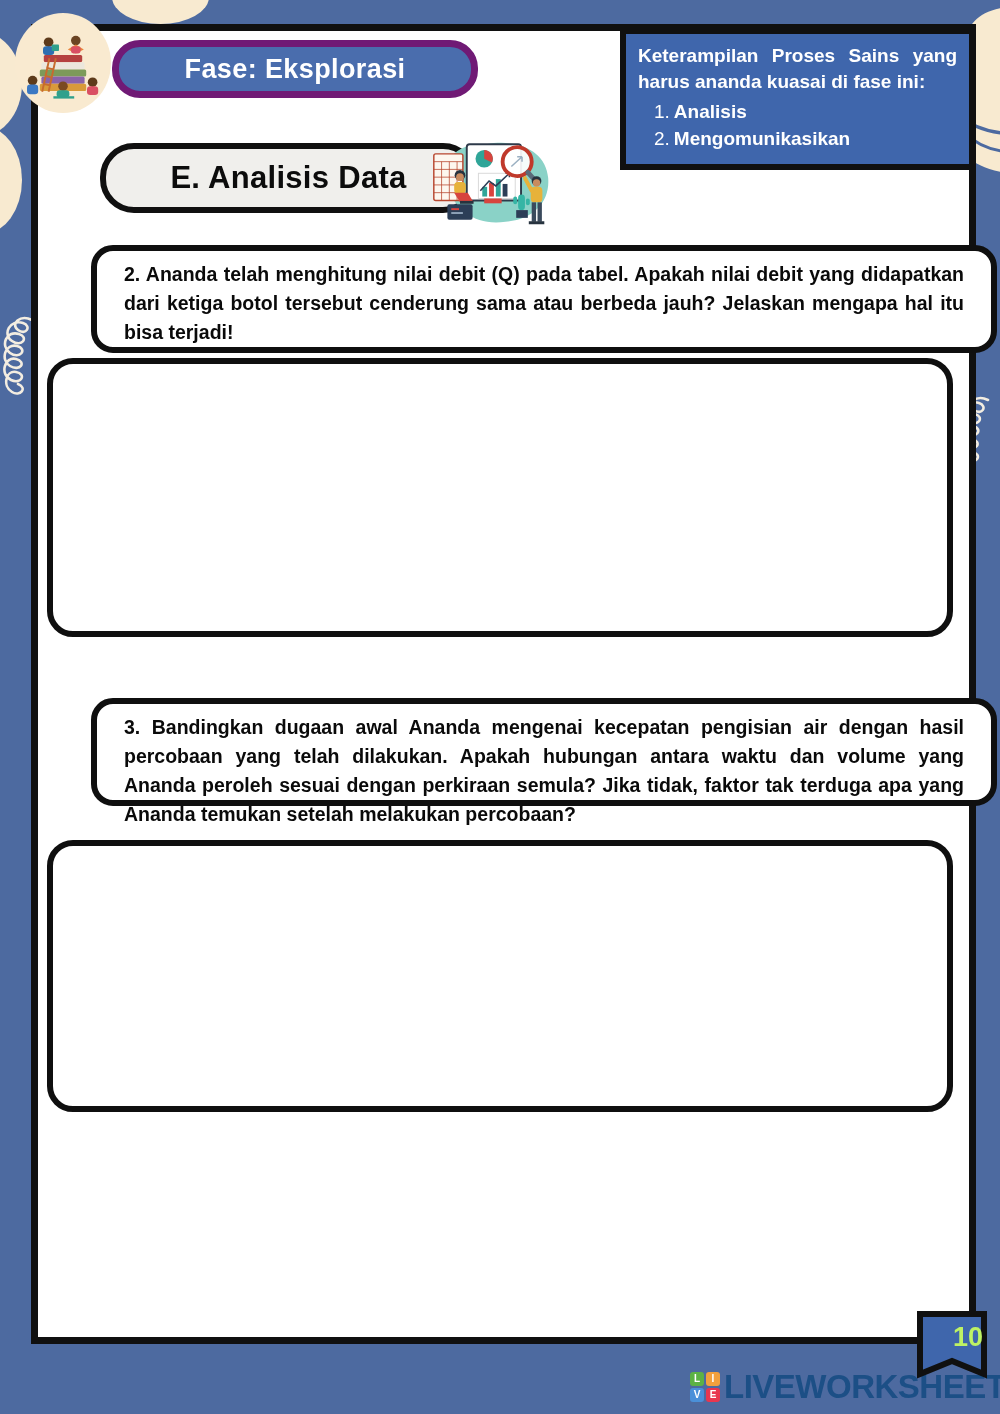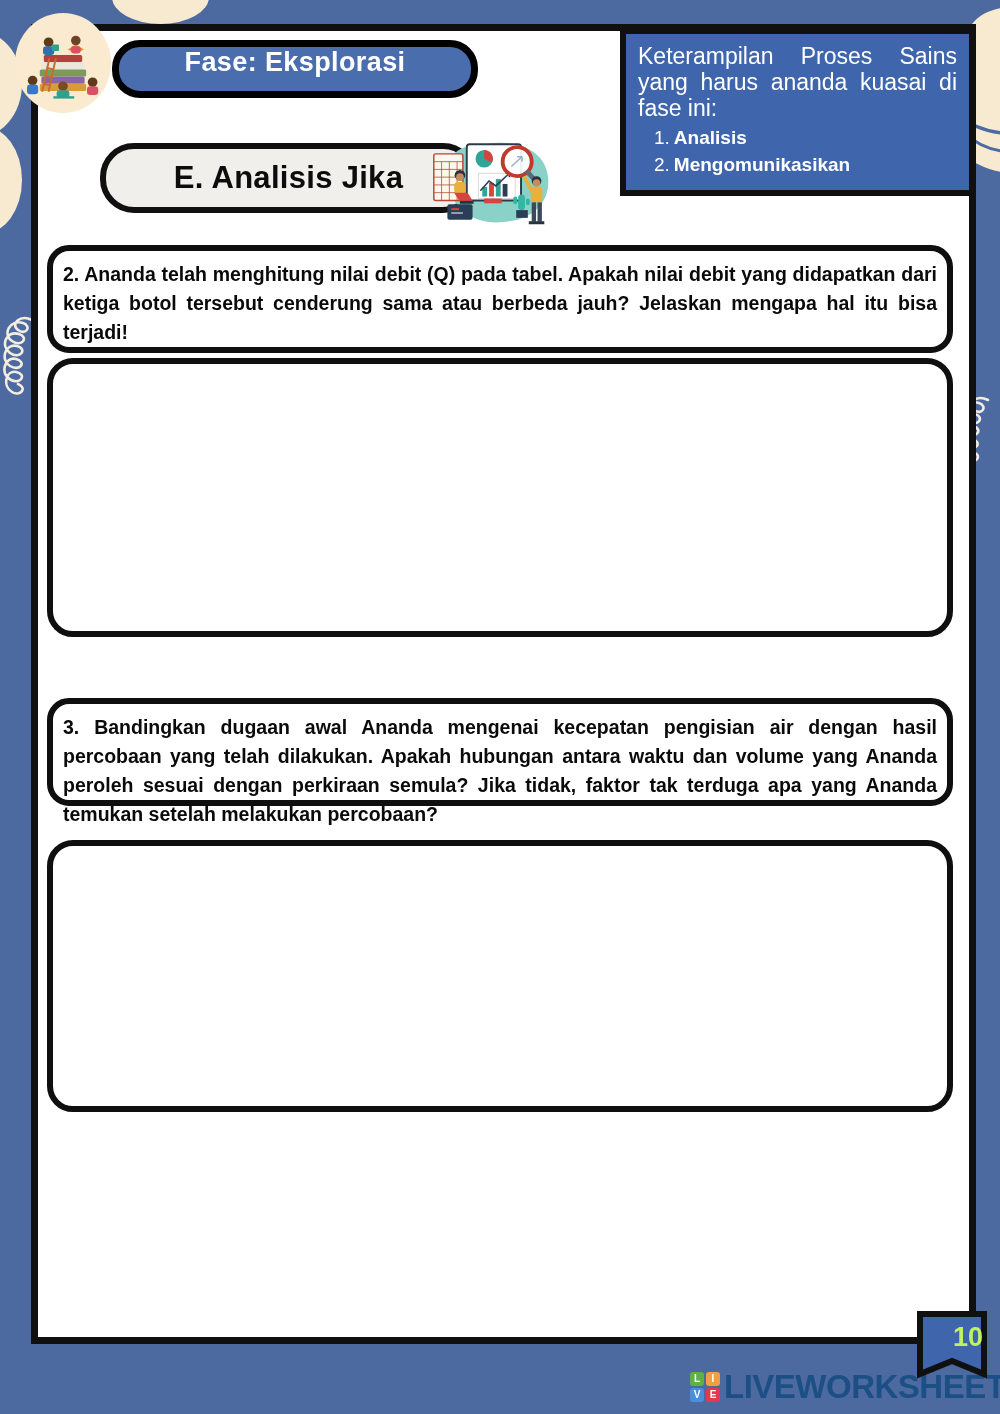--- a/index.html
+++ b/index.html
@@ -28,55 +28,55 @@
   .avatar{
     position:absolute; left:15px; top:13px; width:96px; height:100px;
     border-radius:50%; background:#f9ead0; z-index:6;
     display:flex; align-items:center; justify-content:center;
   }
   .avatar svg{ width:80px; height:80px; }
 
   
   .fase-btn{
     position:absolute; left:112px; top:40px; width:366px; height:58px;
-    background:#4a6dad; border:7px solid #000000; border-radius:28px;
+    background:#4a6dad; border:7px solid #701a75; border-radius:28px;
     color:#ffffff; font-size:27px; font-weight:bold; letter-spacing:.4px;
-    display:flex; justify-content:center; z-index:5;
+    display:flex; align-items:center; justify-content:center; z-index:5;
   }
 
   
   .skills-box{
     position:absolute; left:620px; top:28px; width:355px;
     background:#3f66ac; border:6px solid #101010;
     padding:9px 12px 12px 12px; color:#ffffff; z-index:5;
   }
-  .skills-title{ font-size:23px; font-weight:normal; line-height:26px; text-align:justify; }
+  .skills-title{ font-size:19px; font-weight:bold; line-height:26px; text-align:justify; }
   .skills-list{ margin-top:3px; }
   .skills-item{ display:flex; font-size:19px; line-height:27px; padding-left:16px; }
   .skills-item .num{ font-weight:500; margin-right:4px; }
   .skills-item .lbl{ font-weight:bold; }
 
   
   .section-pill{
     position:absolute; left:100px; top:143px; width:377px; height:70px;
     background:#f0efec; border:6px solid #101010; border-radius:34px;
     display:flex; align-items:center; justify-content:center;
     font-size:31px; font-weight:800; letter-spacing:.3px; color:#0c0c0c; z-index:4;
   }
   .analysis-art{ position:absolute; left:428px; top:134px; width:126px; height:96px; z-index:5; }
 
   
   .qbox, .abox{
     position:absolute; left:47px; width:906px; background:#ffffff;
     border:6px solid #0f0f0f;
   }
   .qbox{
-    border-radius:22px; padding:9px 10px;
+    border-radius:22px; padding:9px 27px;
     font-size:19.5px; font-weight:bold; line-height:29px;
-    text-align:justify; color:#0a0a0a;
+    text-align:justify; color:#0a0a0a;margin-left:44px;
   }
   .abox{ border-radius:26px; cursor:text; }
   .qbox-2{ top:245px; height:108px; }
   .abox-2{ top:358px; height:279px; }
   .qbox-3{ top:698px; height:108px; }
   .abox-3{ top:840px; height:272px; }
 
   
   .page-num-badge{ position:absolute; left:916px; top:1310px; width:72px; height:70px; z-index:8; }
   .page-num-badge .num{
@@ -151,21 +151,21 @@
         <span class="lbl">Analisis</span>
       </div>
       <div class="skills-item">
         <span class="num">2.</span>
         <span class="lbl">Mengomunikasikan</span>
       </div>
     </div>
   </div>
 
   <div class="section-pill">
-    <span>E. Analisis Jika</span>
+    <span>E. Analisis Data</span>
   </div>
 
   <svg class="analysis-art" viewBox="0 0 130 98">
     <path d="M20,55 C8,30 30,8 60,10 C95,4 122,18 124,45 C126,70 108,88 80,90 C50,94 30,80 20,55 Z" fill="#8ad2c7"></path>
     <rect x="6" y="20" width="30" height="48" rx="2" fill="#fdf7ef" stroke="#b8472f" stroke-width="1.5"></rect>
     <path d="M6,28 h30 M6,36 h30 M6,44 h30 M6,52 h30 M6,60 h30 M14,28 v40 M22,28 v40 M30,28 v40" stroke="#b8472f" stroke-width="0.8"></path>
     <rect x="40" y="10" width="56" height="58" rx="3" fill="#ffffff" stroke="#2e3a4a" stroke-width="2"></rect>
     <circle cx="58" cy="25" r="9" fill="#2fa598"></circle>
     <path d="M58,25 L58,16 A9,9 0 0,1 66,29 Z" fill="#d7443e"></path>
     <rect x="52" y="40" width="38" height="26" fill="#ffffff" stroke="#d8d8d8"></rect>

